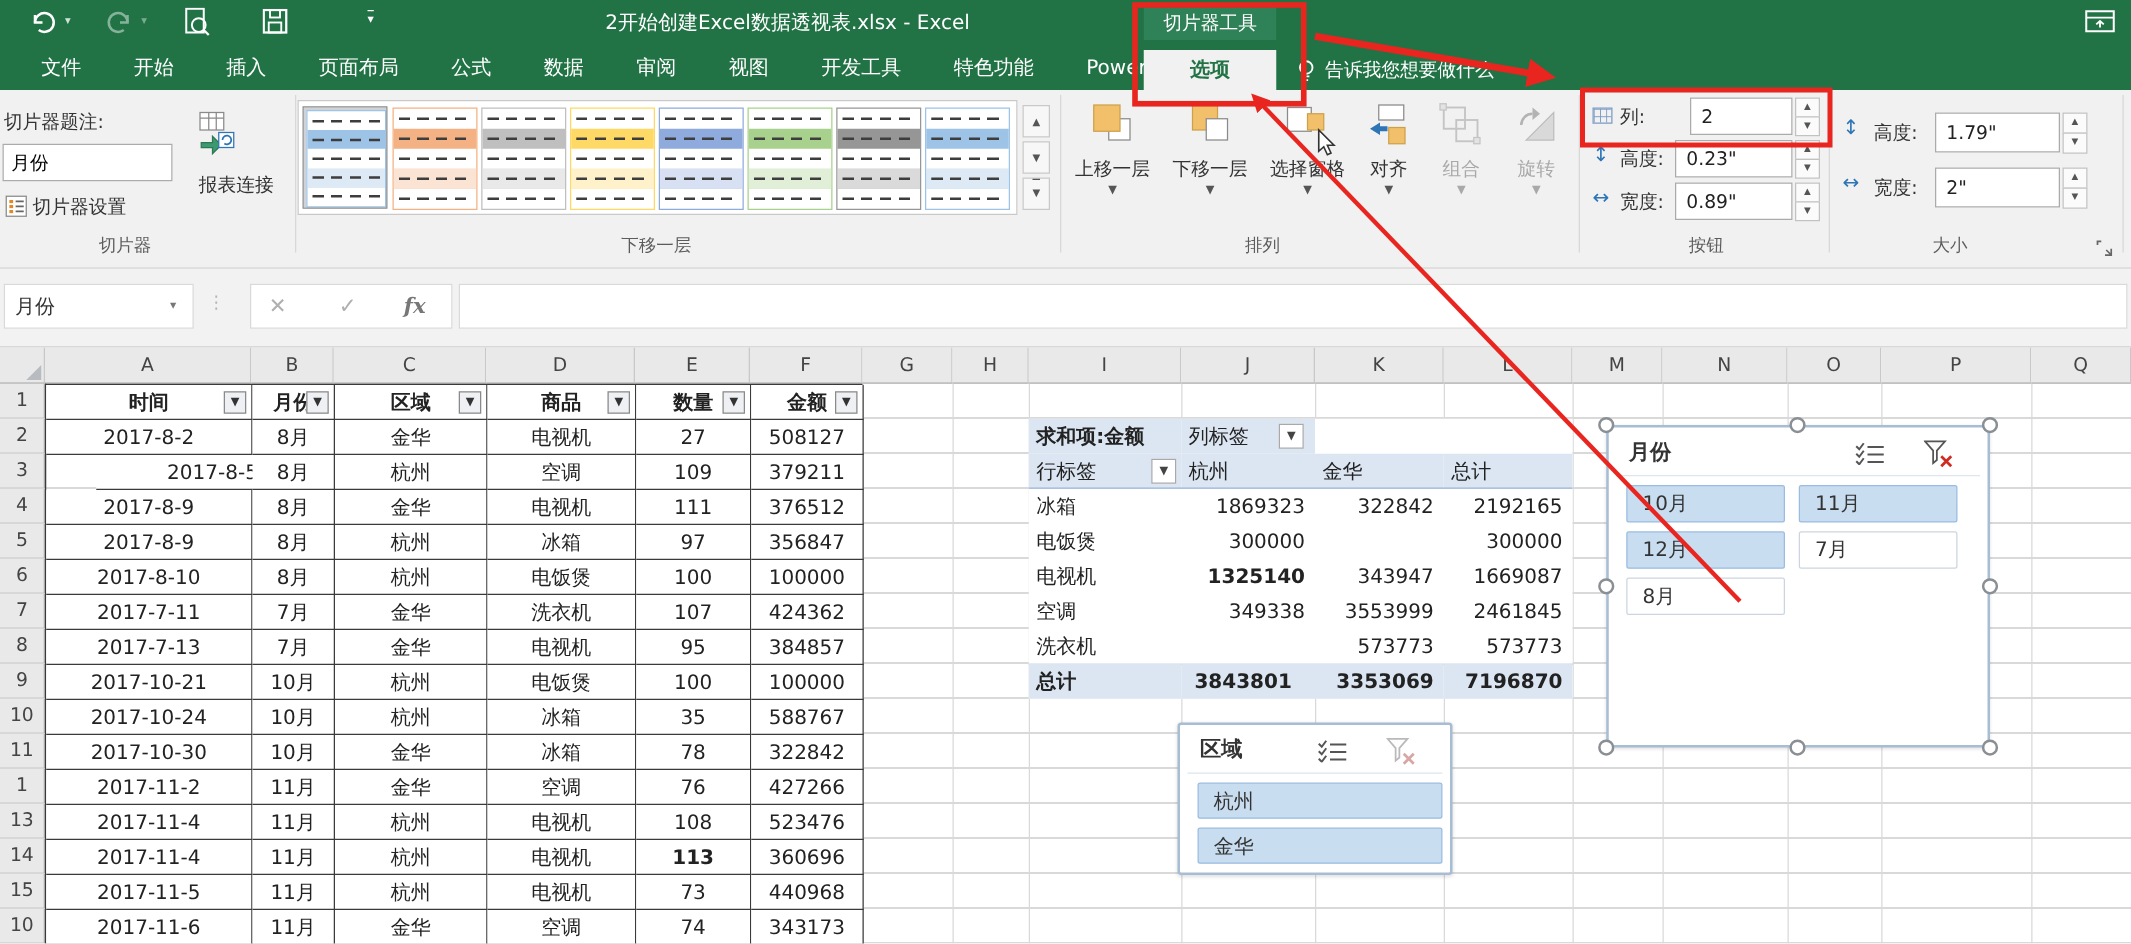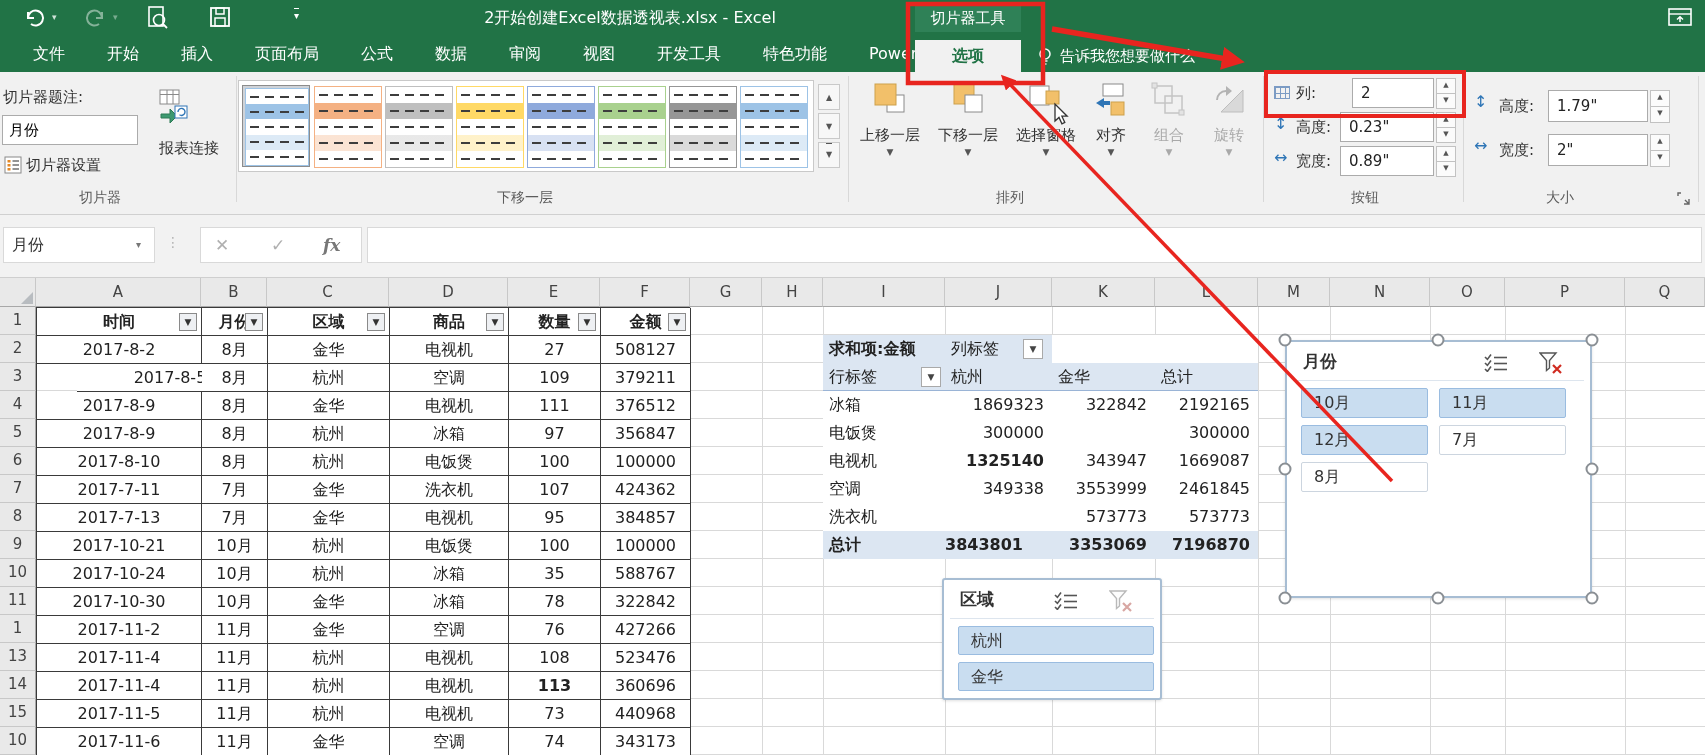--- a/index.html
+++ b/index.html
@@ -578,21 +578,21 @@
         <div class="pcell" style="position: absolute; box-sizing: border-box; left: 0px; top: 140px; width: 122px; height: 28px; padding-left: 6px;">空调</div>
         <div class="pcell" style="position: absolute; box-sizing: border-box; left: 122px; top: 140px; width: 107px; height: 28px; text-align: right; padding-right: 8px;">349338</div>
         <div class="pcell" style="position: absolute; box-sizing: border-box; left: 229px; top: 140px; width: 103px; height: 28px; text-align: right; padding-right: 8px;">3553999</div>
         <div class="pcell" style="position: absolute; box-sizing: border-box; left: 332px; top: 140px; width: 103px; height: 28px; text-align: right; padding-right: 8px;">2461845</div>
         <div class="pcell" style="position: absolute; box-sizing: border-box; left: 0px; top: 168px; width: 122px; height: 28px; padding-left: 6px;">洗衣机</div>
         <div class="pcell" style="position: absolute; box-sizing: border-box; left: 122px; top: 168px; width: 107px; height: 28px; text-align: right; padding-right: 8px;"></div>
         <div class="pcell" style="position: absolute; box-sizing: border-box; left: 229px; top: 168px; width: 103px; height: 28px; text-align: right; padding-right: 8px;">573773</div>
         <div class="pcell" style="position: absolute; box-sizing: border-box; left: 332px; top: 168px; width: 103px; height: 28px; text-align: right; padding-right: 8px;">573773</div>
         <div style="position: absolute; box-sizing: border-box; left: 0px; top: 196px; width: 435px; height: 1px; background: rgb(154, 180, 214);"></div>
         <div class="pcell pblue" style="position: absolute; box-sizing: border-box; left: 0px; top: 196px; width: 122px; height: 28px; font-weight: bold; padding-left: 6px;">总计</div>
-        <div class="pcell pblue" style="position: absolute; box-sizing: border-box; left: 122px; top: 196px; width: 107px; height: 28px; font-weight: bold; text-align: left; padding-right: 8px;">3843801</div>
+        <div class="pcell pblue" style="position: absolute; box-sizing: border-box; left: 122px; top: 196px; width: 107px; height: 28px; font-weight: bold; text-align: center; padding-right: 8px;">3843801</div>
         <div class="pcell pblue" style="position: absolute; box-sizing: border-box; left: 229px; top: 196px; width: 103px; height: 28px; font-weight: bold; text-align: right; padding-right: 8px;">3353069</div>
         <div class="pcell pblue" style="position: absolute; box-sizing: border-box; left: 332px; top: 196px; width: 103px; height: 28px; font-weight: bold; text-align: right; padding-right: 8px;">7196870</div>
       </div>
       <div class="slicer" style="position: absolute; box-sizing: border-box; left: 1285px; top: 62px; width: 307px; height: 258px; z-index: 10;">
         <div style="position: absolute; box-sizing: border-box; left: 16px; top: 8px; width: 150px; height: 24px; font-size: 17px; font-weight: bold; color: rgb(51, 51, 51);">月份</div>
         <svg width="24" height="18" style="position: absolute; left: 197px; top: 12px;">
           <path d="M1,3 l2.4,2.4 l3.6,-4.8" fill="none" stroke="#555" stroke-width="1.6"></path>
           <line x1="10" y1="3.5" x2="23" y2="3.5" stroke="#555" stroke-width="1.6"></line>
           <path d="M1,9 l2.4,2.4 l3.6,-4.8" fill="none" stroke="#555" stroke-width="1.6"></path>
           <line x1="10" y1="9.5" x2="23" y2="9.5" stroke="#555" stroke-width="1.6"></line>

